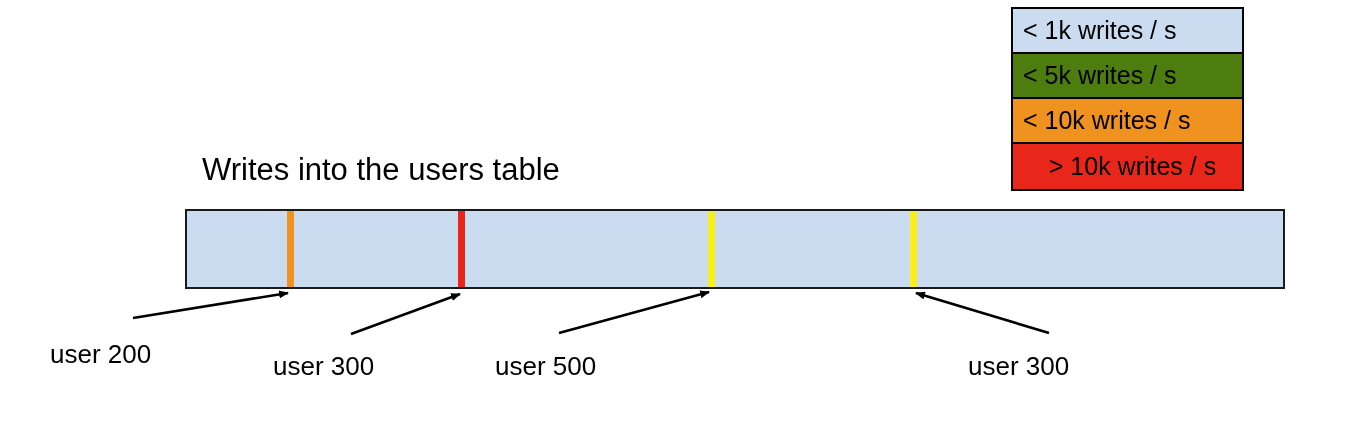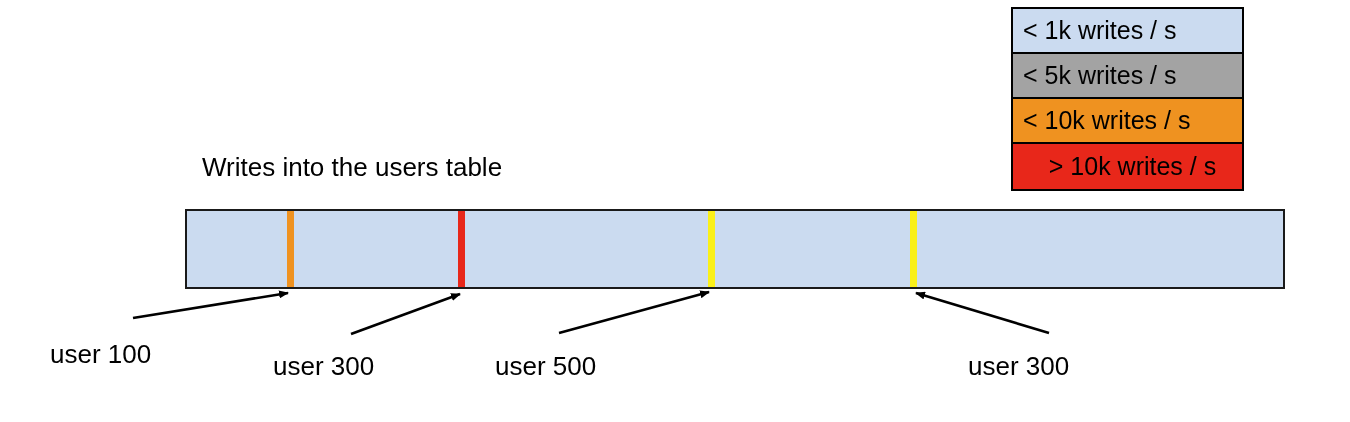--- a/index.html
+++ b/index.html
@@ -62,21 +62,21 @@
     top: 0px;
     height: 100%;
     width: 7px;
   }
 
   
   #chart-title {
     position: absolute;
     left: 202px;
     top: 152px;
-    font-size: 26px;
+    font-size: 31px;
     color: #000000;
     white-space: nowrap;
   }
 
   
   .callout-label {
     position: absolute;
     font-size: 26px;
     color: #000000;
     white-space: nowrap;
@@ -94,21 +94,21 @@
 </style>
 </head>
 <body>
 
 <div id="canvas">
 
   <div id="legend">
     <div class="legend-row" style="background:#cbdbf0;">
       <span class="legend-label">&lt; 1k writes / s</span>
     </div>
-    <div class="legend-row" style="background:#a3a3a3;align-items:center;">
+    <div class="legend-row" style="background:#4d7c0f;align-items:center;">
       <span class="legend-label">&lt; 5k writes / s</span>
     </div>
     <div class="legend-row" style="background:#ef9220;">
       <span class="legend-label">&lt; 10k writes / s</span>
     </div>
     <div class="legend-row" style="background:#e8271a;">
       <span class="legend-label">&gt; 10k writes / s</span>
     </div>
   </div>
 
@@ -126,18 +126,18 @@
       <marker id="arrowhead" markerWidth="10" markerHeight="8" refX="9" refY="4" orient="auto" markerUnits="userSpaceOnUse">
         <polygon points="0 0, 10 4, 0 8" fill="#000000"></polygon>
       </marker>
     </defs>
     <line x1="133" y1="318" x2="288" y2="293" stroke="#000000" stroke-width="2.6" marker-end="url(#arrowhead)"></line>
     <line x1="351" y1="334" x2="460" y2="294" stroke="#000000" stroke-width="2.6" marker-end="url(#arrowhead)"></line>
     <line x1="559" y1="333" x2="709" y2="292" stroke="#000000" stroke-width="2.6" marker-end="url(#arrowhead)"></line>
     <line x1="1049" y1="333" x2="916" y2="293" stroke="#000000" stroke-width="2.6" marker-end="url(#arrowhead)"></line>
   </svg>
 
-  <div class="callout-label" style="left:50px; top:339px;">user 100</div>
+  <div class="callout-label" style="left:50px; top:339px;">user 200</div>
   <div class="callout-label" style="left:273px; top:351px;">user 300</div>
   <div class="callout-label" style="left:495px; top:351px;">user 500</div>
   <div class="callout-label" style="left:968px; top:351px;">user 300</div>
 
 </div>
 
 </body></html>

